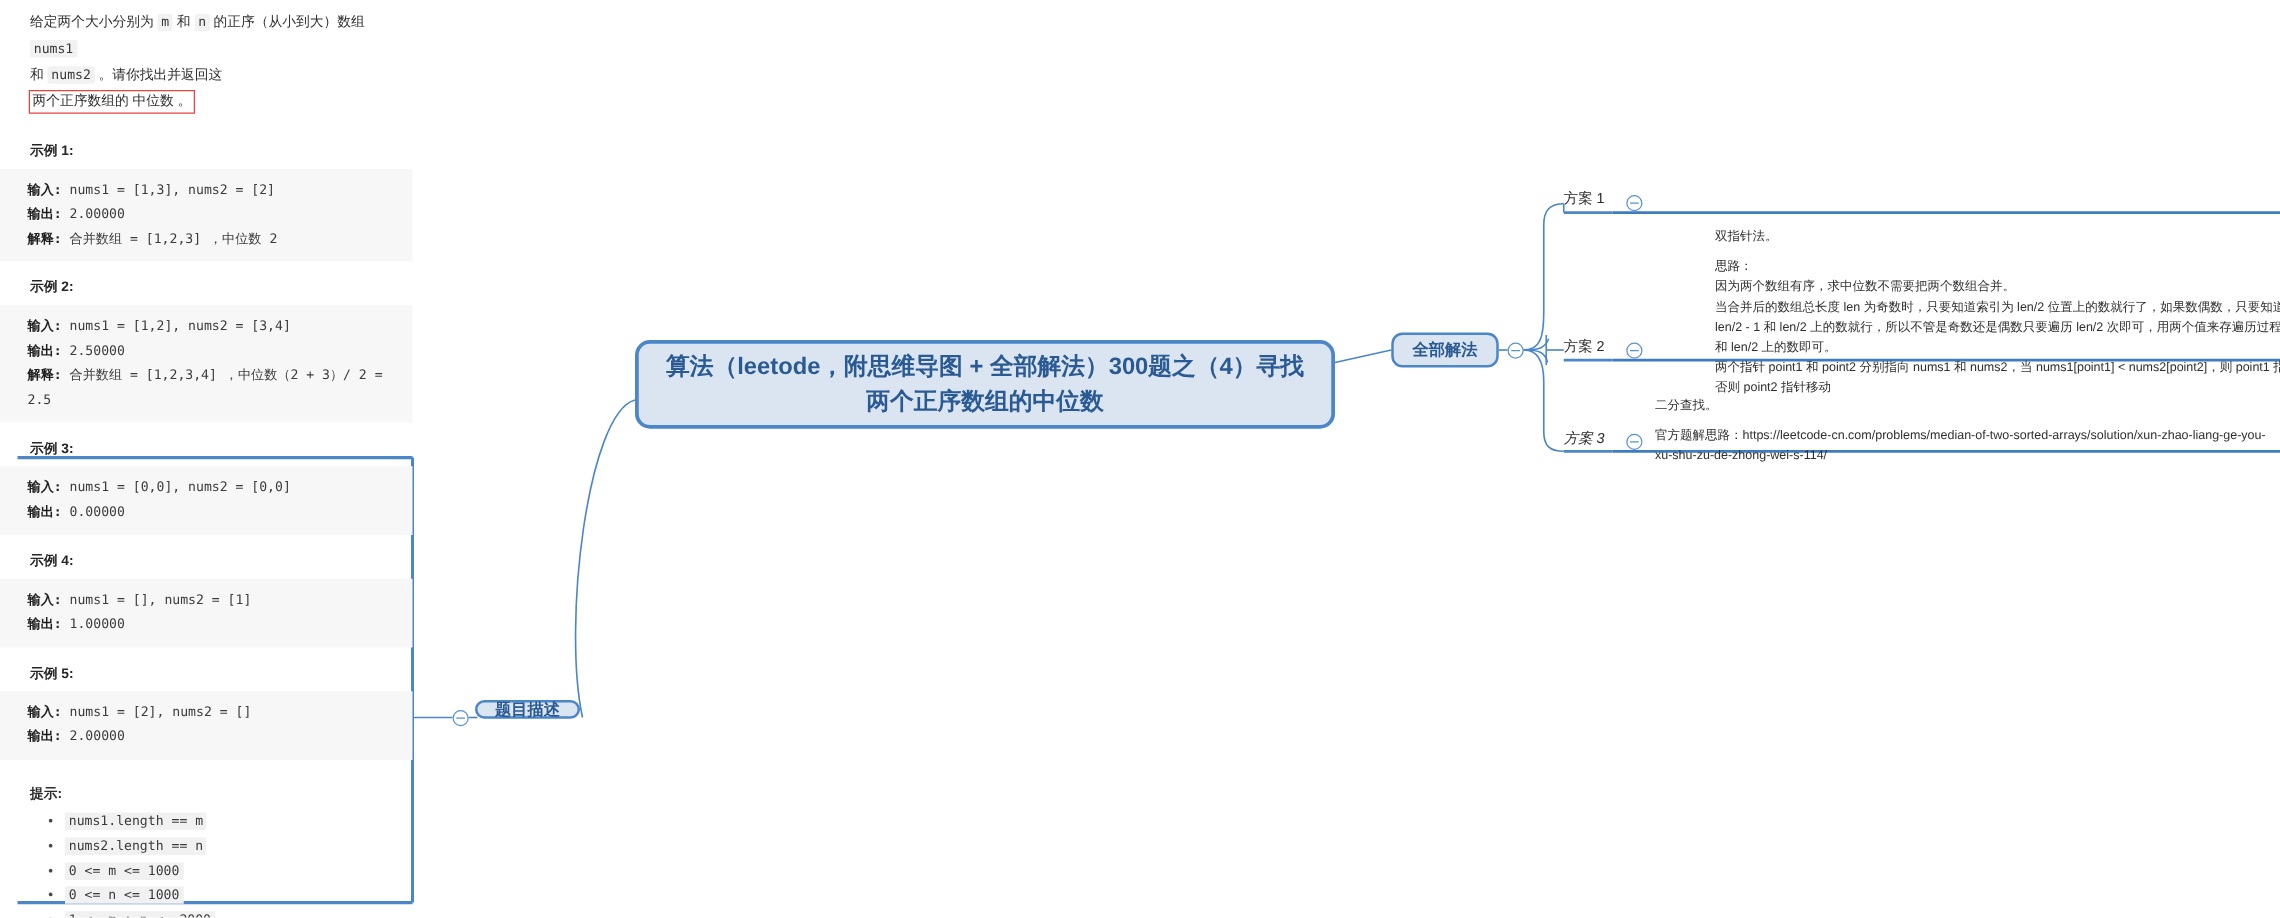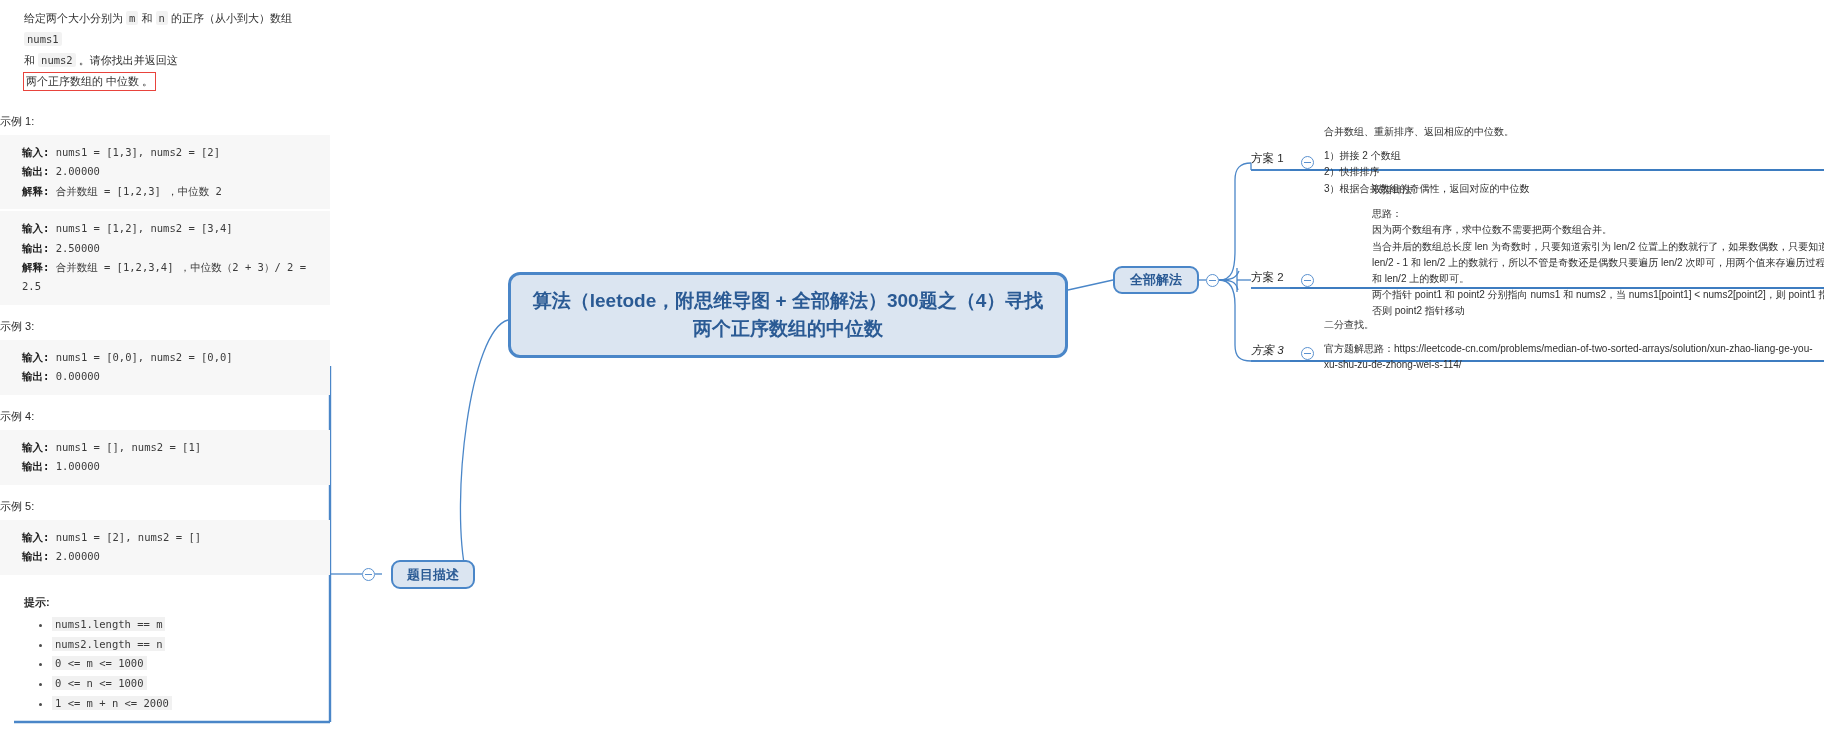--- a/index.html
+++ b/index.html
@@ -53,22 +53,23 @@
     color: #383838;
   }
   .redbox {
     outline: 1.5px solid #e8433c;
     padding: 1px 2px;
     display: inline-block;
     line-height: 1.35;
   }
   .ex-title {
     margin: 12px 0 5px 0;
-    font-size: 11px;
-    font-weight: normal;
+    padding-left: 24px;
+    font-size: 11px;
+    font-weight: bold;
     color: #262626;
   }
   .ex-block {
     margin: 0 0 2px 0;
     background: #f7f7f7;
     padding: 8px 14px 8px 22px;
     font-family: "DejaVu Sans Mono", "Liberation Mono", monospace;
     font-size: 10.5px;
     line-height: 1.85;
     color: #3b3b3b;
@@ -111,32 +112,32 @@
     align-items: center;
     justify-content: center;
     text-align: center;
     color: #2a5a94;
     font-weight: bold;
   }
   #central-node {
     left: 508px;
     top: 272px;
     width: 560px;
-    height: 86px;
+    height: 71px;
     border-radius: 12px;
     border-width: 3px;
     font-size: 19px;
     line-height: 1.45;
     padding: 0 16px;
   }
   #node-desc {
-    left: 391px;
+    left: 380px;
     top: 560px;
     width: 84px;
-    height: 29px;
+    height: 15px;
     font-size: 13px;
     font-weight: bold;
   }
   #node-all {
     left: 1113px;
     top: 266px;
     width: 86px;
     height: 28px;
     font-size: 13px;
     font-weight: bold;
@@ -233,20 +234,21 @@
 
   <div class="desc-panel">
 
     <p class="desc-para"><span>给定两个大小分别为 </span><code class="inline">m</code><span> 和 </span><code class="inline">n</code><span> 的正序（从小到大）数组 </span><code class="inline">nums1</code><br><span>和 </span><code class="inline">nums2</code><span> 。请你找出并返回这</span><span class="redbox">两个正序数组的 中位数 。</span></p>
 
     <div class="ex-title">示例 1:</div>
     <div class="ex-block"><b>输入:</b><span> nums1 = [1,3], nums2 = [2]</span>
 <b>输出:</b><span> 2.00000</span>
 <b>解释:</b><span> 合并数组 = [1,2,3] ，中位数 2</span></div>
 
+    <div class="ex-title">示例 2:</div>
     <div class="ex-block"><b>输入:</b><span> nums1 = [1,2], nums2 = [3,4]</span>
 <b>输出:</b><span> 2.50000</span>
 <b>解释:</b><span> 合并数组 = [1,2,3,4] ，中位数（2 + 3）/ 2 = 2.5</span></div>
 
     <div class="ex-title">示例 3:</div>
     <div class="ex-block"><b>输入:</b><span> nums1 = [0,0], nums2 = [0,0]</span>
 <b>输出:</b><span> 0.00000</span></div>
 
     <div class="ex-title">示例 4:</div>
     <div class="ex-block"><b>输入:</b><span> nums1 = [], nums2 = [1]</span>
@@ -263,23 +265,20 @@
       <li><code>0 &lt;= m &lt;= 1000</code></li>
       <li><code>0 &lt;= n &lt;= 1000</code></li>
       <li><code>1 &lt;= m + n &lt;= 2000</code></li>
 
     </ul>
 
   </div>
 
   <div class="branch-label" style="left:1251px; top:151px;">方案 1</div>
   <div class="toggle" style="left:1301px; top:156px;"></div>
-  <div class="branch-body" style="left:1324px; top:124px; width:496px;"><span class="lead">合并数组、重新排序、返回相应的中位数。</span><span>1）拼接 2 个数组
-2）快排排序
-3）根据合并数组的奇偶性，返回对应的中位数</span></div>
 
   <div class="branch-label" style="left:1251px; top:270px;">方案 2</div>
   <div class="toggle" style="left:1301px; top:274px;"></div>
   <div class="branch-body" style="left:1324px; top:182px; width:500px;margin-left:48px;"><span class="lead">双指针法。</span><span>思路：
 因为两个数组有序，求中位数不需要把两个数组合并。
 当合并后的数组总长度 len 为奇数时，只要知道索引为 len/2 位置上的数就行了，如果数偶数，只要知道索引为 len/2 - 1 和 len/2 上的数就行，所以不管是奇数还是偶数只要遍历 len/2 次即可，用两个值来存遍历过程中 len/2-1 和 len/2 上的数即可。
 两个指针 point1 和 point2 分别指向 nums1 和 nums2，当 nums1[point1] &lt; nums2[point2]，则 point1 指针移动，否则 point2 指针移动</span></div>
 
   <div class="branch-label" style="left:1251px; top:343px;font-style:italic;">方案 3</div>
   <div class="toggle" style="left:1301px; top:347px;"></div>

